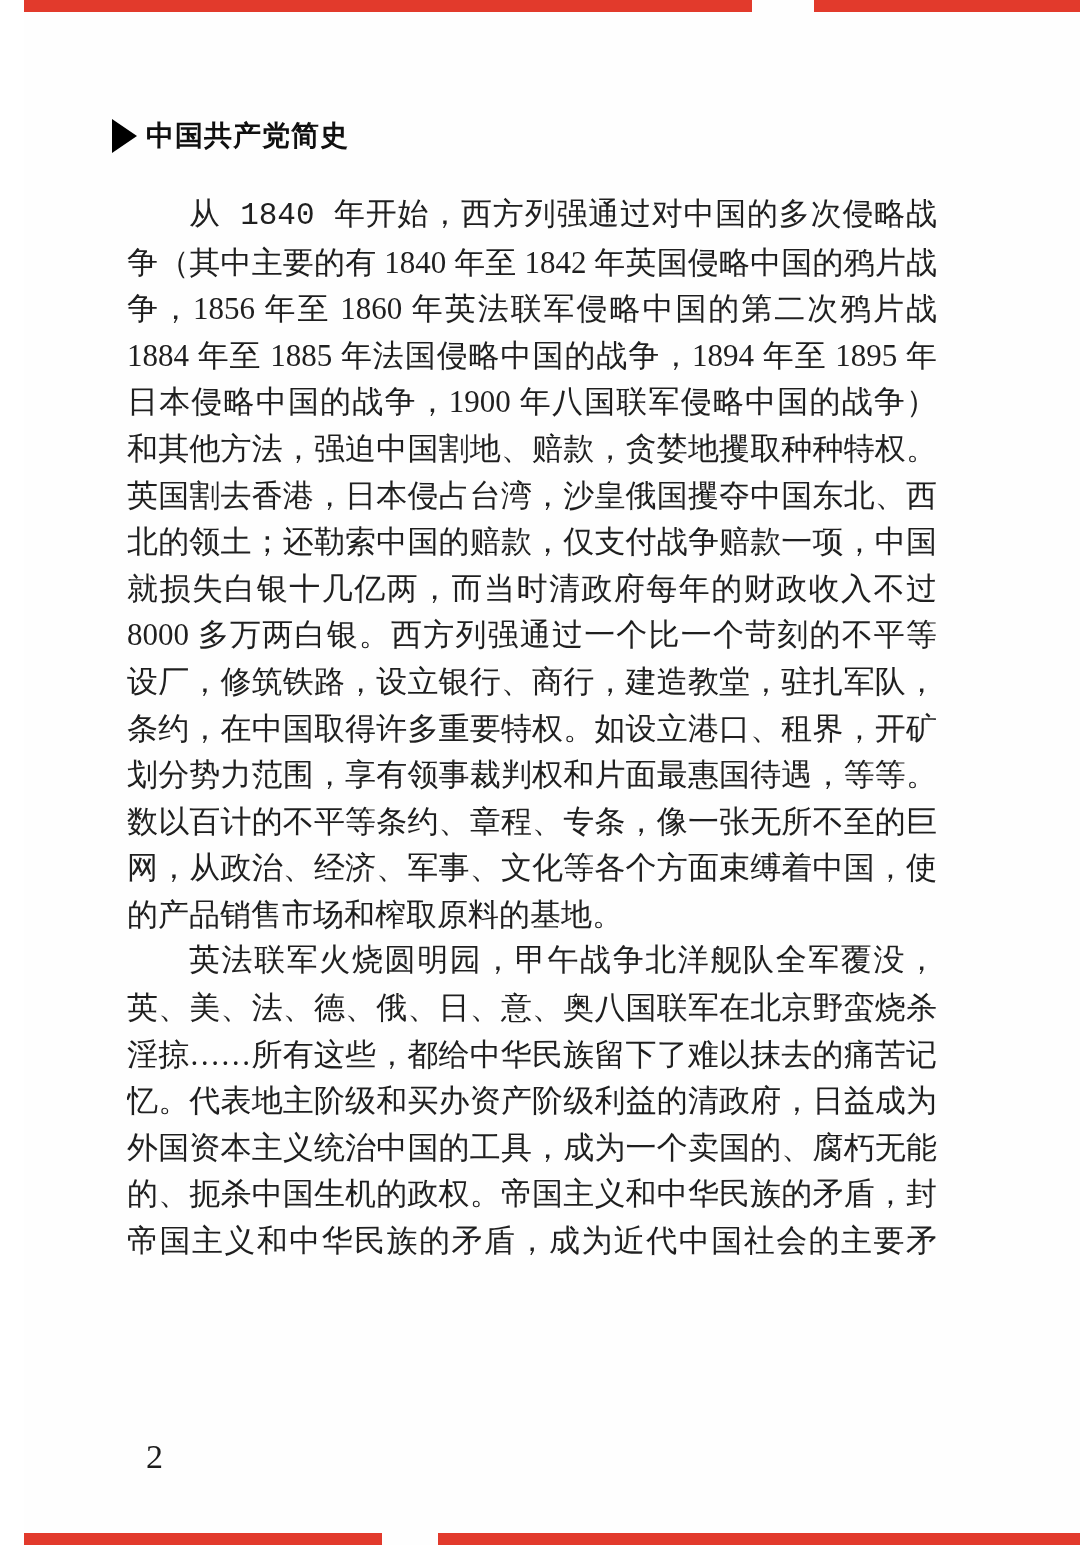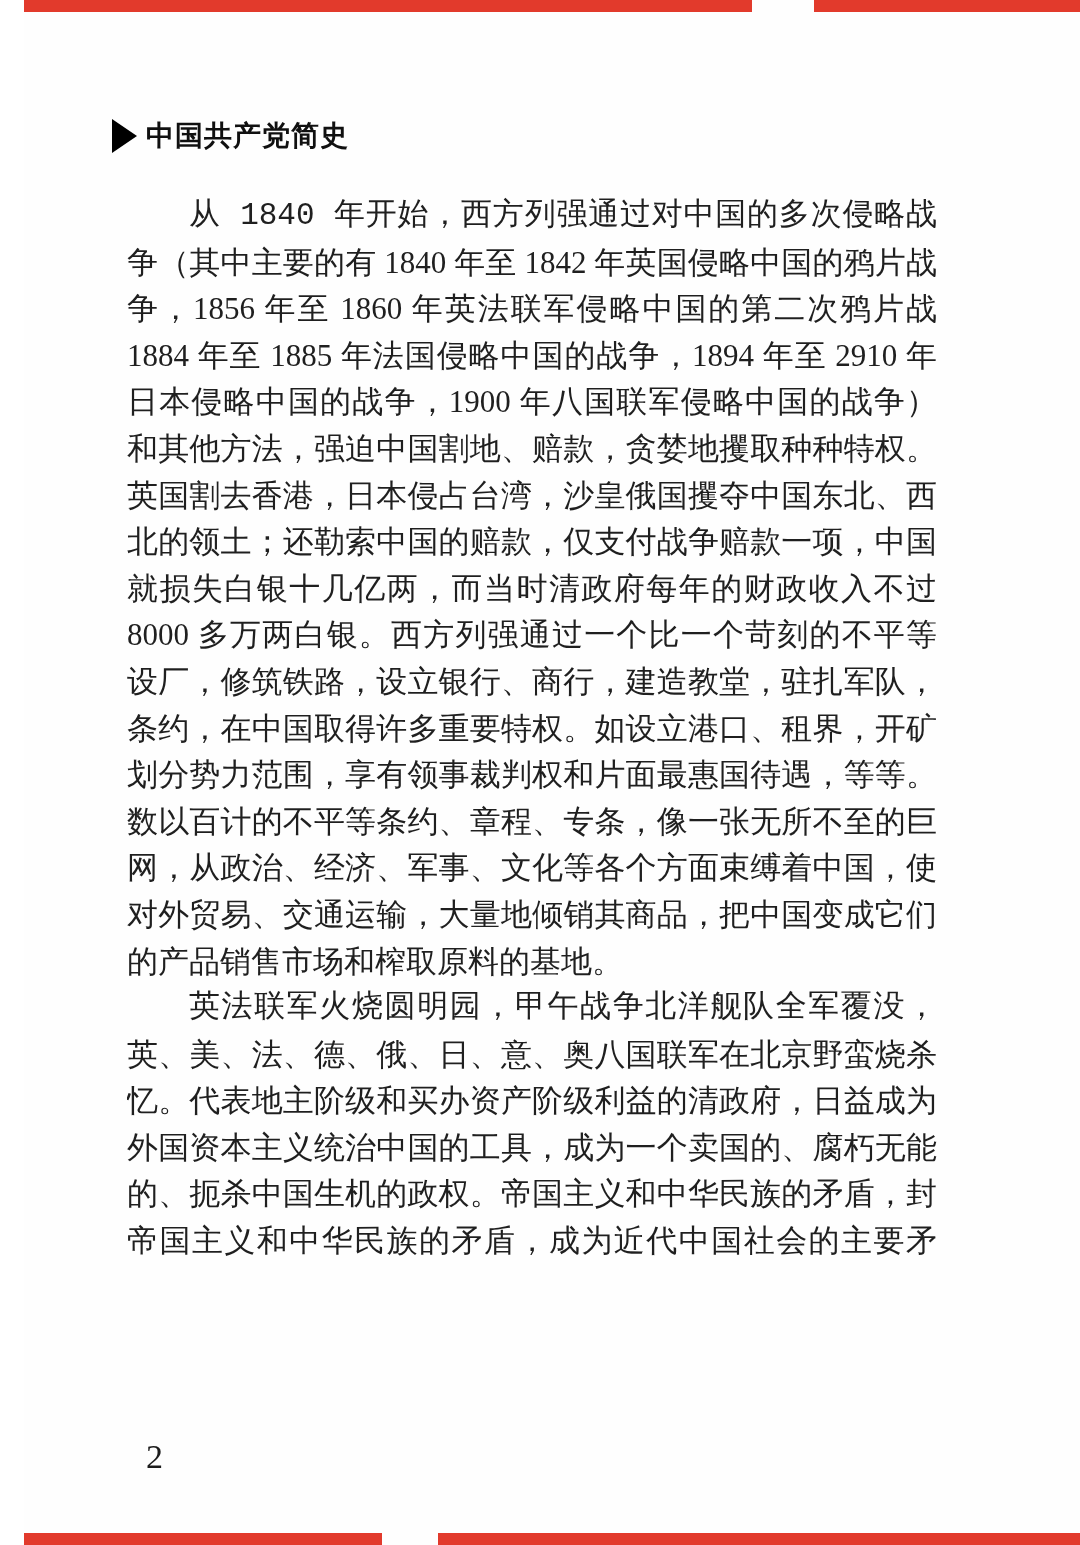--- a/index.html
+++ b/index.html
@@ -89,36 +89,36 @@
 
   <div class="running-head">
     <span class="tri"></span>
     <span>中国共产党简史</span>
   </div>
 
   <div class="body-text">
       <div class="line indent">从 1840 年开始，西方列强通过对中国的多次侵略战</div>
       <div class="line">争（其中主要的有 1840 年至 1842 年英国侵略中国的鸦片战</div>
       <div class="line">争，1856 年至 1860 年英法联军侵略中国的第二次鸦片战争，</div>
-      <div class="line">1884 年至 1885 年法国侵略中国的战争，1894 年至 2910 年</div>
+      <div class="line">1884 年至 1885 年法国侵略中国的战争，1894 年至 1895 年</div>
       <div class="line">日本侵略中国的战争，1900 年八国联军侵略中国的战争）</div>
       <div class="line">和其他方法，强迫中国割地、赔款，贪婪地攫取种种特权。</div>
       <div class="line">英国割去香港，日本侵占台湾，沙皇俄国攫夺中国东北、西</div>
       <div class="line">北的领土；还勒索中国的赔款，仅支付战争赔款一项，中国</div>
       <div class="line">就损失白银十几亿两，而当时清政府每年的财政收入不过</div>
       <div class="line">8000 多万两白银。西方列强通过一个比一个苛刻的不平等</div>
       <div class="line">设厂，修筑铁路，设立银行、商行，建造教堂，驻扎军队，</div>
       <div class="line">条约，在中国取得许多重要特权。如设立港口、租界，开矿</div>
       <div class="line">划分势力范围，享有领事裁判权和片面最惠国待遇，等等。</div>
       <div class="line">数以百计的不平等条约、章程、专条，像一张无所不至的巨</div>
       <div class="line">网，从政治、经济、军事、文化等各个方面束缚着中国，使</div>
-      <div class="line">对外贸易、交通运输，大量地倾销其商品，把中国变成它们</div>
       <div class="line end">的产品销售市场和榨取原料的基地。</div>
       <div class="line indent">英法联军火烧圆明园，甲午战争北洋舰队全军覆没，</div>
       <div class="line">英、美、法、德、俄、日、意、奥八国联军在北京野蛮烧杀</div>
+      <div class="line">淫掠……所有这些，都给中华民族留下了难以抹去的痛苦记</div>
       <div class="line">忆。代表地主阶级和买办资产阶级利益的清政府，日益成为</div>
       <div class="line">外国资本主义统治中国的工具，成为一个卖国的、腐朽无能</div>
       <div class="line">的、扼杀中国生机的政权。帝国主义和中华民族的矛盾，封</div>
       <div class="line end">帝国主义和中华民族的矛盾，成为近代中国社会的主要矛盾。</div>
     </div>
 
   <div class="page-number">2</div>
 
 </div>
 

